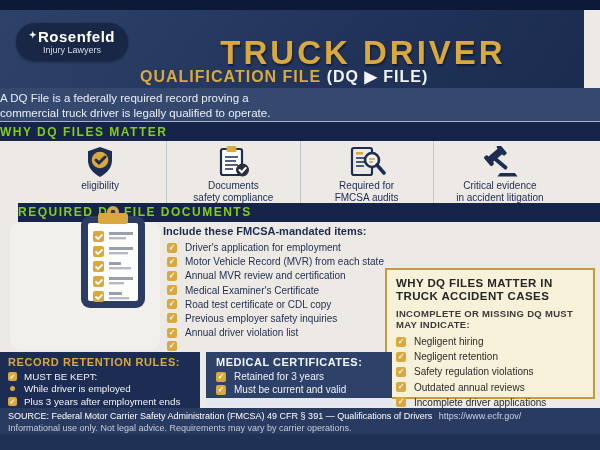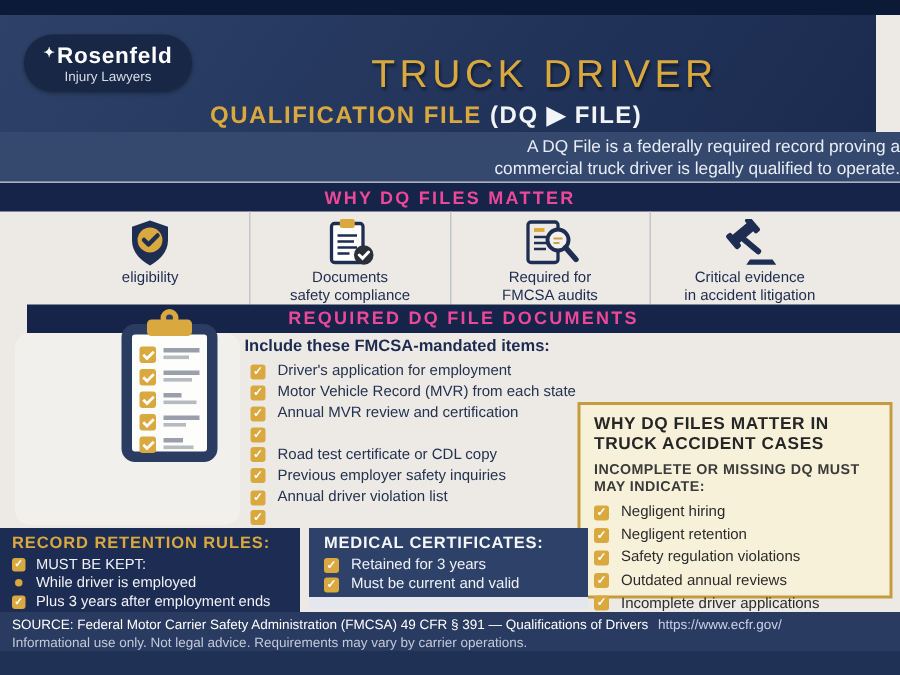--- a/index.html
+++ b/index.html
@@ -8,30 +8,30 @@
   
   .top-strip{position:absolute;left:0;top:0;width:600px;height:10px;background:#0c1a38;}
   .header{position:absolute;left:0;top:10px;width:584px;height:78px;
           background:linear-gradient(125deg,#2e4269 0%,#22345a 55%,#1b2b50 100%);}
   .logo{position:absolute;left:16px;top:13px;width:112px;height:38px;background:#182745;
         border-radius:19px;box-shadow:0 1px 3px rgba(0,0,0,.4);text-align:center;color:#fff;}
   .logo-name{font-size:15px;font-weight:bold;letter-spacing:.5px;margin-top:4px;line-height:16px;}
   .logo-star{font-size:9px;vertical-align:4px;margin-right:1px;}
   .logo-tag{font-size:9px;color:#d6dbe6;line-height:10px;}
   .title{position:absolute;left:148px;right:6px;top:24px;text-align:center;color:#d9a93f;
-         font-size:26px;font-weight:normal;letter-spacing:3px;text-shadow:1px 2px 2px rgba(0,0,0,.45);}
+         font-size:33px;font-weight:bold;letter-spacing:3px;text-shadow:1px 2px 2px rgba(0,0,0,.45);}
   .subtitle{position:absolute;left:140px;right:6px;top:57px;text-align:left;
             font-size:16px;font-weight:bold;letter-spacing:1px;}
   .subtitle .gold{color:#d9a93f;}
   .subtitle .white{color:#f2f4f8;}
   .desc{position:absolute;left:0;top:88px;width:600px;height:33px;background:#35496f;
-        color:#e9edf6;font-size:11.5px;line-height:15px;text-align:right;padding-top:3px;box-sizing:border-box;}
-  
-  .banner{position:absolute;background:#152448;color:#ec4899;font-weight:bold;font-size:12px;
-          letter-spacing:1.5px;text-align:center;}
+        color:#e9edf6;font-size:11.5px;line-height:15px;text-align:left;padding-top:3px;box-sizing:border-box;}
+  
+  .banner{position:absolute;background:#152448;color:#84cc16;font-weight:bold;font-size:12px;
+          letter-spacing:1.5px;text-align:left;}
   .banner.why{left:0;top:121px;width:600px;height:20px;line-height:21px;border-top:1px solid #a9b1c2;}
   .banner.docs{left:18px;top:203px;width:582px;height:19px;line-height:19px;}
   
   .icons-row{position:absolute;left:0;top:141px;width:600px;height:62px;background:#edeae6;
              display:flex;padding:0 34px;box-sizing:border-box;}
   .icol{flex:1;text-align:center;padding-top:4px;}
   .icol + .icol{border-left:1px solid #c2c6cf;}
   .icon-wrap{height:34px;display:flex;align-items:center;justify-content:center;}
   .icon-label{font-size:10px;line-height:11.5px;color:#1c2b4e;margin-top:1px;}
   
@@ -210,20 +210,21 @@
     <div class="chk-row">
         <span class="chk">✓</span>
         <span class="t">Motor Vehicle Record (MVR) from each state</span>
       </div>
     <div class="chk-row">
         <span class="chk">✓</span>
         <span class="t">Annual MVR review and certification</span>
       </div>
     <div class="chk-row">
         <span class="chk">✓</span>
+        <span class="t">Medical Examiner's Certificate</span>
       </div>
     <div class="chk-row">
         <span class="chk">✓</span>
         <span class="t">Road test certificate or CDL copy</span>
       </div>
     <div class="chk-row">
         <span class="chk">✓</span>
         <span class="t">Previous employer safety inquiries</span>
       </div>
     <div class="chk-row">

